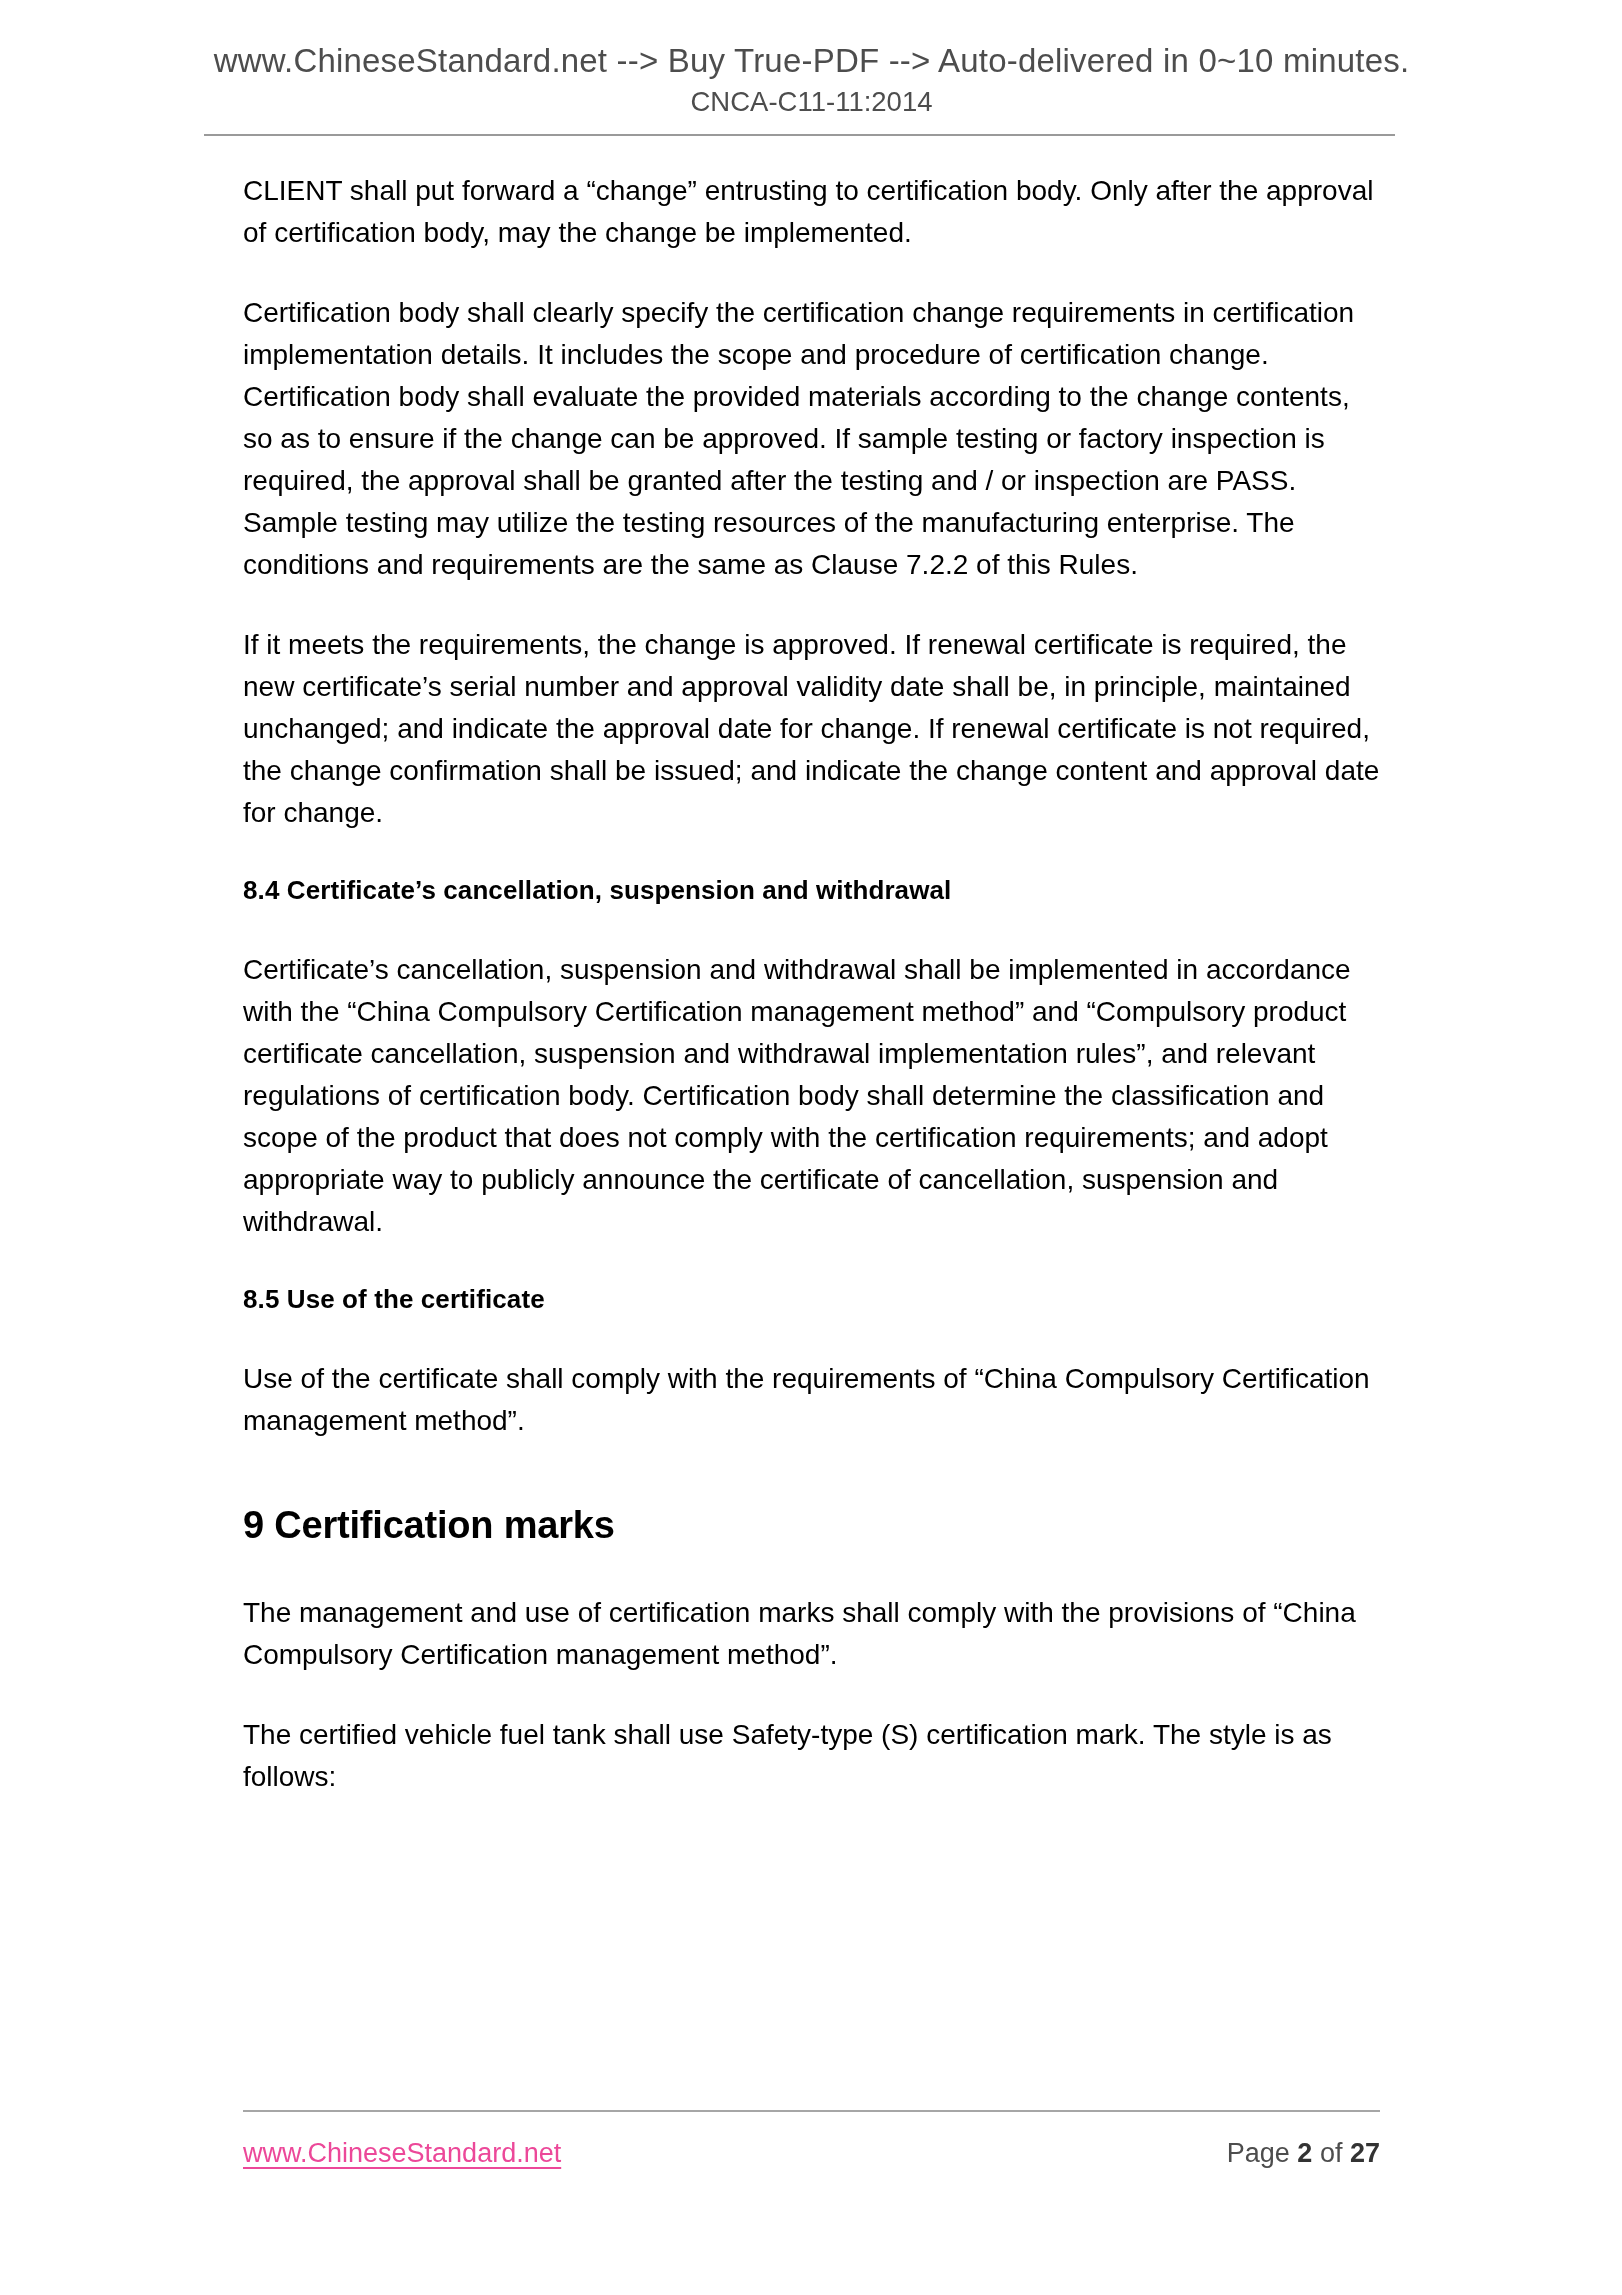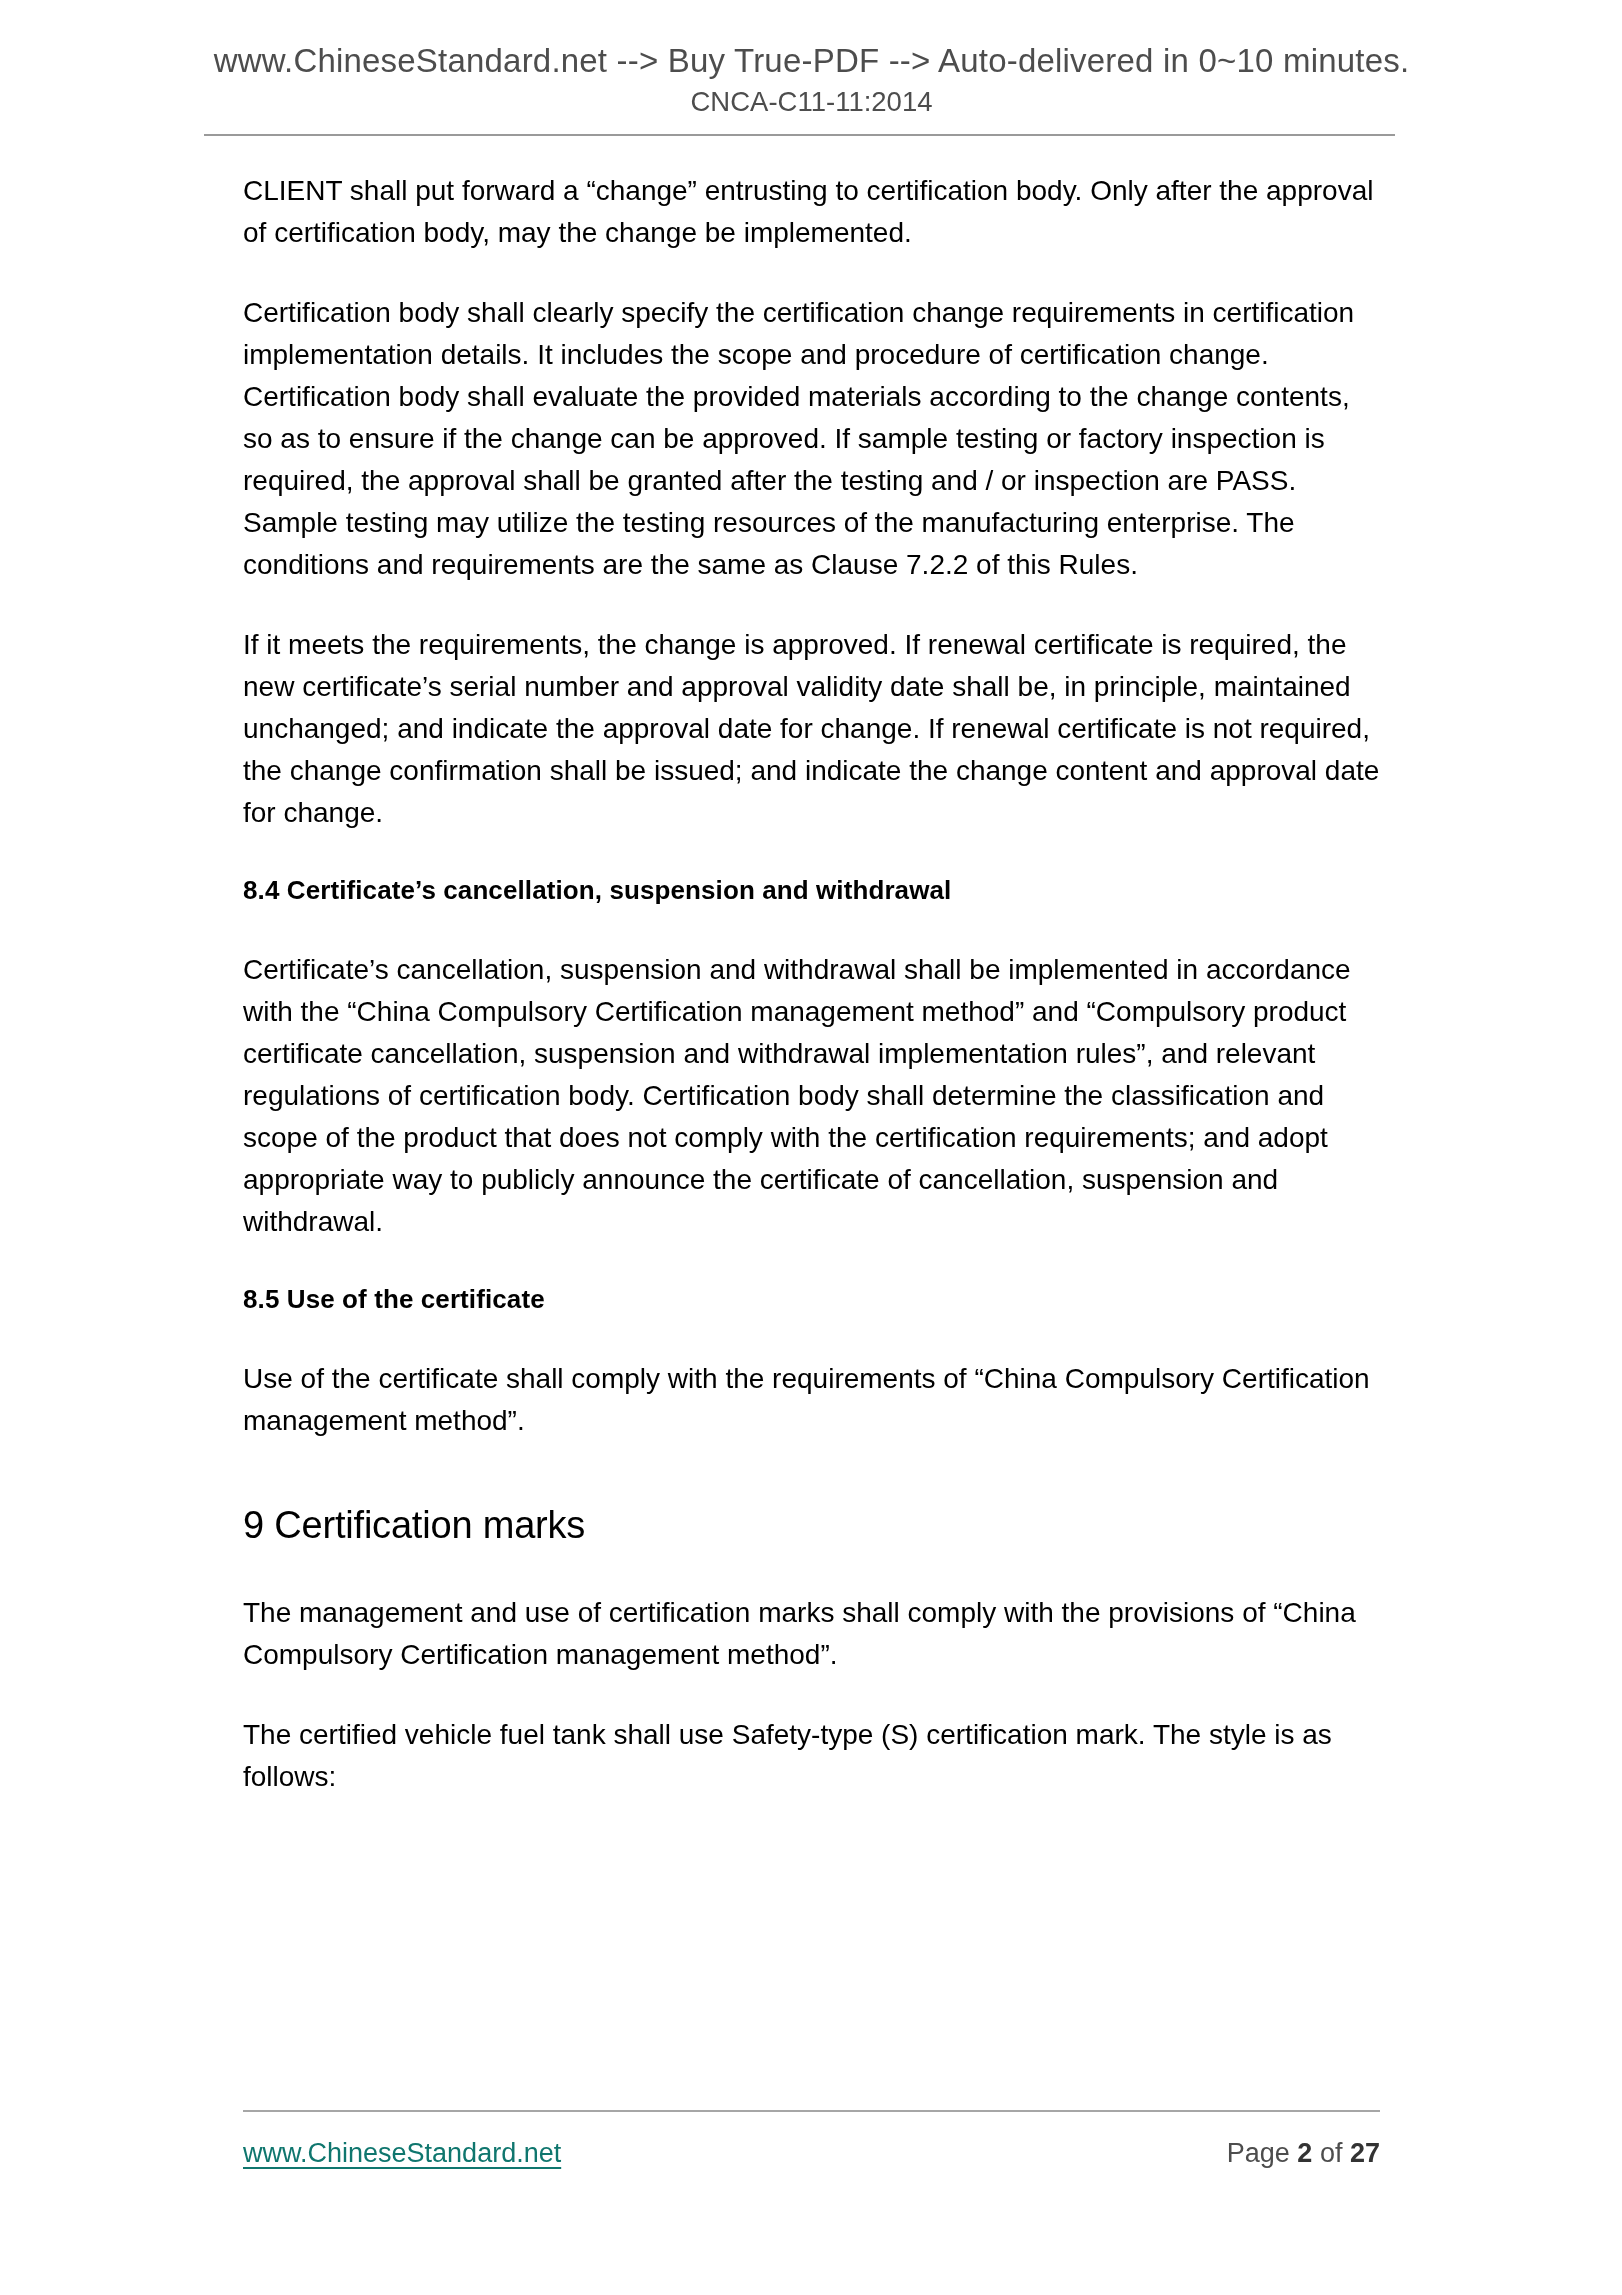--- a/index.html
+++ b/index.html
@@ -77,21 +77,21 @@
     font-size: 26px;
     font-weight: bold;
     line-height: 37px;
     margin: 0 0 40px 0;
     color: #000000;
     letter-spacing: 0.1px;
   }
 
   h2.main-heading {
     font-size: 38px;
-    font-weight: normal;
+    font-weight: bold;
     line-height: 47px;
     margin: 60px 0 43px 0;
     color: #000000;
     letter-spacing: -0.2px;
   }
 
   
   .footer-rule {
     position: absolute;
     left: 243px;
@@ -105,21 +105,21 @@
     left: 243px;
     top: 2138px;
     width: 1137px;
     display: flex;
     justify-content: space-between;
     align-items: baseline;
     font-size: 27px;
     color: #595959;
   }
   .footer-link {
-    color: #0f766e;
+    color: #ec4899;
     text-decoration: underline;
     text-underline-offset: 5px;
     text-decoration-thickness: 1.7px;
     white-space: nowrap;
   }
   .footer-pageinfo {
     white-space: nowrap;
     color: #4d4d4d;
   }
   .footer-pageinfo .num {

